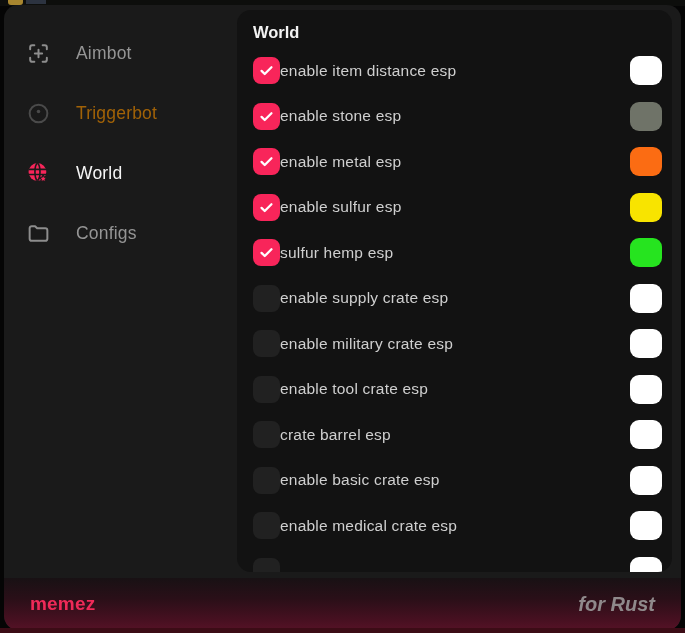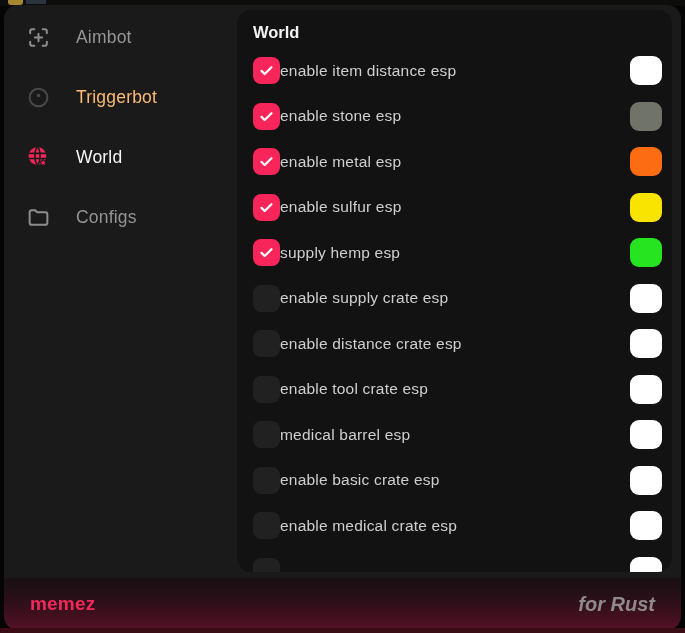--- a/index.html
+++ b/index.html
@@ -11,29 +11,29 @@
   .top-strip { position:absolute; left:0; top:0; width:685px; height:6px; background:#0d0e0c; }
   .blob-yellow { position:absolute; left:8px; top:0; width:15px; height:5px; background:#a8862f; border-radius:0 0 3px 3px; }
   .blob-slate  { position:absolute; left:26px; top:0; width:20px; height:4px; background:#2c3340; }
   .bottom-strip { position:absolute; left:0; top:628px; width:685px; height:5px; background:#3c0c16; }
 
   
   .window { position:absolute; left:4px; top:5px; width:677px; height:625px;
             background:#1a1a1a; border-radius:14px; overflow:hidden; }
 
   
-  .sidebar { position:absolute; left:0; top:0; width:233px; height:570px; padding-top:2px; }
+  .sidebar { position:absolute; left:0; top:0; width:233px; height:570px; padding-top:18px; }
   .side-item { height:60px; display:flex; align-items:center; padding-left:21px; cursor:pointer; }
   .side-item .icn { width:26px; height:26px; margin-right:25px; display:flex; align-items:center; justify-content:center; }
   .side-item .lbl { font-size:17.5px; letter-spacing:.2px; }
   .side-item.default .lbl { color:#959595; }
   .side-item.default .icn { color:#8d8d8d; }
   .side-item.bright .lbl { color:#c4c4c4; }
   .side-item.bright .icn { color:#b5b5b5; }
-  .side-item.disabled .lbl { color:#fdba74; }
+  .side-item.disabled .lbl { color:#a16207; }
   .side-item.disabled .icn { color:#4a4a4a; }
   .side-item.active .lbl { color:#f5f5f5; font-weight:500; }
   .side-item.active .icn { color:#f8255a; }
 
   
   .panel { position:absolute; left:233px; top:5px; width:435px; height:562px;
            background:#121212; border-radius:14px; overflow:hidden;
            padding:13px 10px 0 16px; }
   .panel-title { font-size:16.5px; font-weight:600; color:#f2f2f2; height:25px; }
   .rows { }
@@ -152,41 +152,41 @@
             </div>
             <span class="row-label">enable sulfur esp</span>
             <div class="swatch" style="background: rgb(248, 228, 0);"></div>
           </div>
           <div class="row">
             <div class="checkbox checked">
               <svg width="17" height="17" viewBox="0 0 24 24" fill="none" stroke="#ffffff" stroke-width="3.2" stroke-linecap="round" stroke-linejoin="round">
                 <path d="M5 12.5l4.5 4.5L19 7.5"></path>
               </svg>
             </div>
-            <span class="row-label">supply hemp esp</span>
+            <span class="row-label">sulfur hemp esp</span>
             <div class="swatch" style="background: rgb(38, 228, 31);"></div>
           </div>
           <div class="row">
             <div class="checkbox"></div>
             <span class="row-label">enable supply crate esp</span>
             <div class="swatch" style="background: rgb(255, 255, 255);"></div>
           </div>
           <div class="row">
             <div class="checkbox"></div>
-            <span class="row-label">enable distance crate esp</span>
+            <span class="row-label">enable military crate esp</span>
             <div class="swatch" style="background: rgb(255, 255, 255);"></div>
           </div>
           <div class="row">
             <div class="checkbox"></div>
             <span class="row-label">enable tool crate esp</span>
             <div class="swatch" style="background: rgb(255, 255, 255);"></div>
           </div>
           <div class="row">
             <div class="checkbox"></div>
-            <span class="row-label">medical barrel esp</span>
+            <span class="row-label">crate barrel esp</span>
             <div class="swatch" style="background: rgb(255, 255, 255);"></div>
           </div>
           <div class="row">
             <div class="checkbox"></div>
             <span class="row-label">enable basic crate esp</span>
             <div class="swatch" style="background: rgb(255, 255, 255);"></div>
           </div>
           <div class="row">
             <div class="checkbox"></div>
             <span class="row-label">enable medical crate esp</span>

